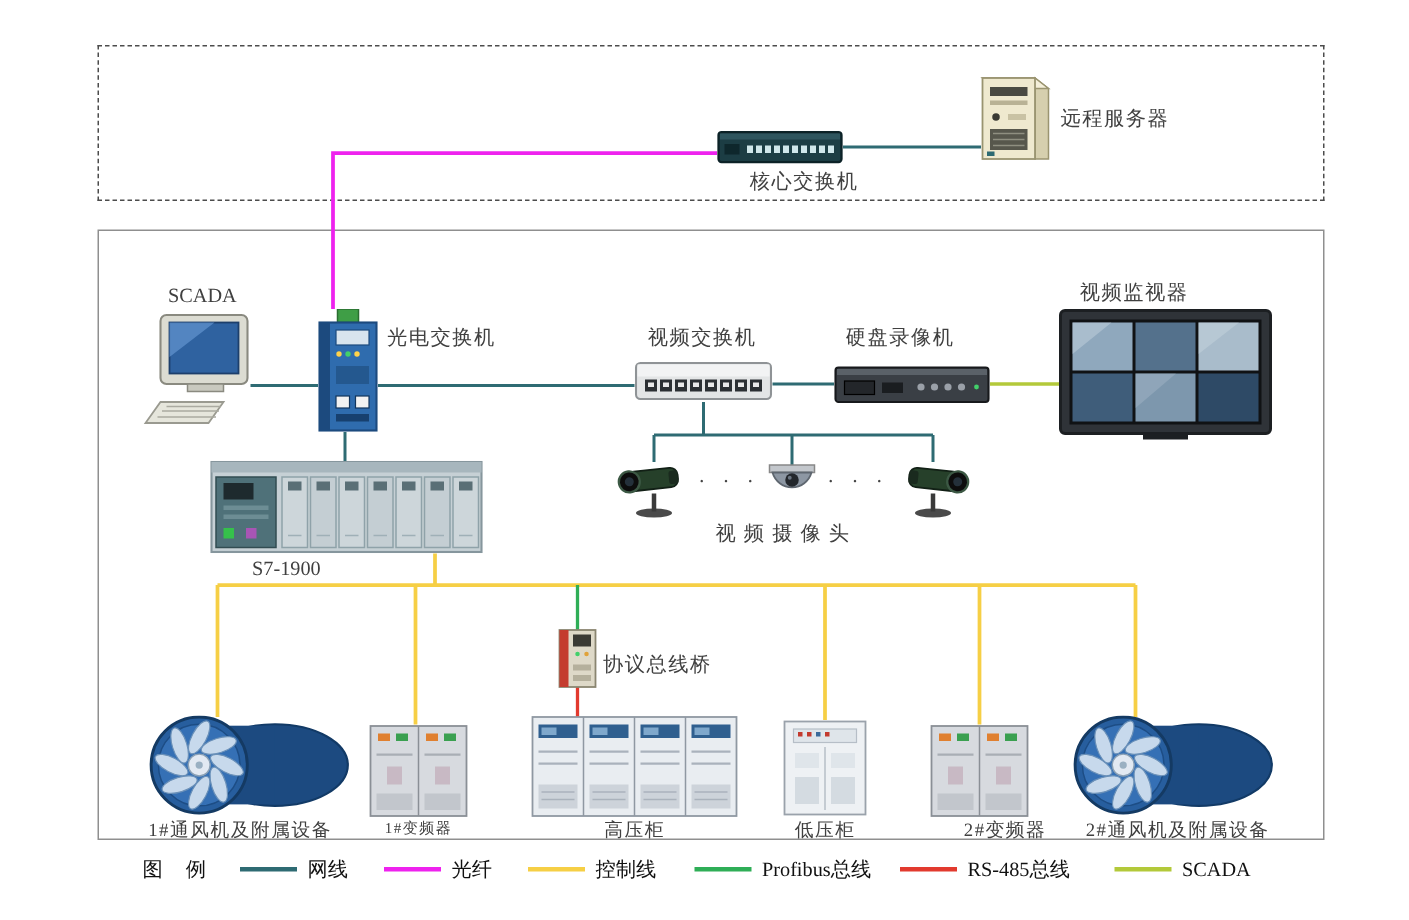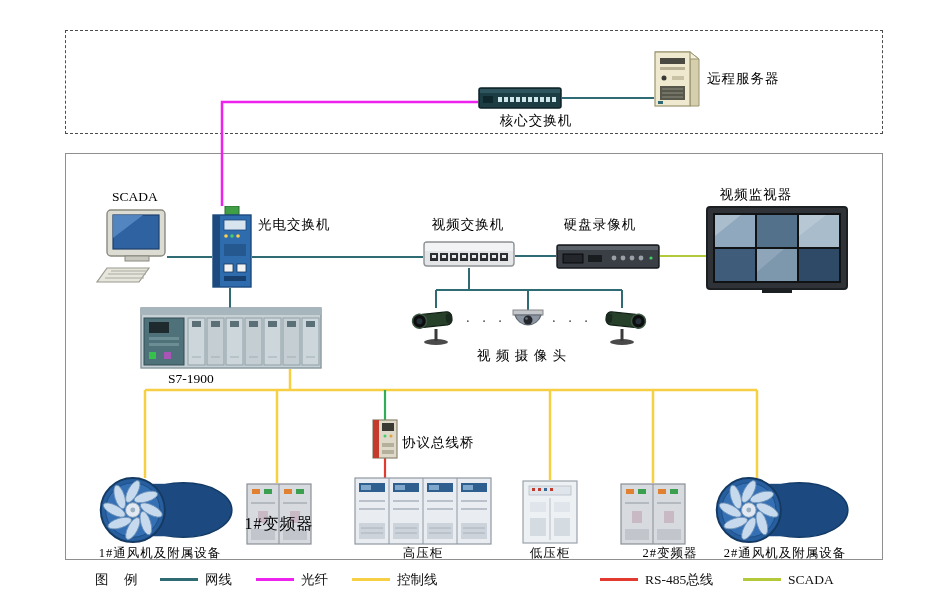--- a/index.html
+++ b/index.html
@@ -1,21 +1,21 @@
 <!DOCTYPE html>
 <html style="--network: #2e6b73; --fiber: #ee22ee; --control: #f6cf45; --profibus: #2fae57; --rs485: #e23a2e; --hdmi: #b3c93a;"><head>
 <meta charset="utf-8">
 <style>
   *{box-sizing:border-box;margin:0;padding:0}
   html,body{background:#ffffff}
   body{font-family:"Liberation Serif","DejaVu Serif",serif}
   .canvas{position:relative;width:939px;height:613px;background:#fff;overflow:hidden}
   .dashed-box{position:absolute;left:65px;top:30px;width:818px;height:104px;border:1.6px dashed #4c4c4c;background:#fff}
   .main-box{position:absolute;left:65px;top:153px;width:818px;height:407px;border:1.5px solid #8f8f8f;background:#fff}
-  .label{position:absolute;font-size:13.5px;color:#000000;white-space:nowrap;letter-spacing:1px}
+  .label{position:absolute;font-size:13.5px;color:#404040;white-space:nowrap;letter-spacing:1px}
   .c{transform:translateX(-50%)}
   .dev{position:absolute;line-height:0}
   .lines{position:absolute;left:0;top:0;pointer-events:none}
   .ln-net{stroke:var(--network);stroke-width:2;fill:none}
   .ln-fiber{stroke:var(--fiber);stroke-width:2.5;fill:none}
   .ln-ctrl{stroke:var(--control);stroke-width:2.5;fill:none}
   .ln-pb{stroke:var(--profibus);stroke-width:2.2;fill:none}
   .ln-rs{stroke:var(--rs485);stroke-width:2.2;fill:none}
   .ln-hdmi{stroke:var(--hdmi);stroke-width:2.2;fill:none}
   .dots{position:absolute;font-size:14px;color:#444;letter-spacing:4px}
@@ -325,21 +325,21 @@
       <rect x="38" y="6" width="8" height="5" fill="#e08030"></rect>
         <rect x="50" y="6" width="8" height="5" fill="#3aa050"></rect>
       <line x1="5" y1="20" x2="29" y2="20" stroke="#a9aeb5" stroke-width="1.5"></line>
       <line x1="37" y1="20" x2="61" y2="20" stroke="#a9aeb5" stroke-width="1.5"></line>
       <rect x="5" y="46" width="24" height="11" fill="#c2c6cc"></rect>
       <rect x="37" y="46" width="24" height="11" fill="#c2c6cc"></rect>
       <rect x="12" y="28" width="10" height="12" fill="#c8b9c4"></rect>
       <rect x="44" y="28" width="10" height="12" fill="#c8b9c4"></rect>
     </svg>
   </div>
-  <div class="label c" style="left:279px;top:514px;font-size:16px">1#变频器</div>
+  <div class="label c" style="left:279px;top:545px;font-size:10px">1#变频器</div>
 
   <div class="dev" style="left:354px;top:477px">
     <svg width="138" height="68">
       <rect x="1" y="1" width="136" height="66" fill="#e9edf1" stroke="#8f98a2" stroke-width="1.2"></rect>
       <g stroke="#8f98a2" stroke-width="1">
         <line x1="35" y1="1" x2="35" y2="67"></line>
           <line x1="69" y1="1" x2="69" y2="67"></line>
           <line x1="103" y1="1" x2="103" y2="67"></line>
       </g>
       <g fill="#2f5f8f">
@@ -430,20 +430,23 @@
     <span class="legend-title">图 例</span>
     <span class="item" style="left:160px">
       <span class="sw sw-net"></span><span>网线</span>
     </span>
     <span class="item" style="left:256px">
       <span class="sw sw-fiber"></span><span>光纤</span>
     </span>
     <span class="item" style="left:352px">
       <span class="sw sw-ctrl"></span><span>控制线</span>
     </span>
+    <span class="item" style="left:463px">
+      <span class="sw sw-pb"></span><span>Profibus总线</span>
+    </span>
     <span class="item" style="left:600px">
       <span class="sw sw-rs"></span><span>RS-485总线</span>
     </span>
     <span class="item" style="left:743px">
       <span class="sw sw-hdmi"></span><span>SCADA</span>
     </span>
   </div>
 
 </div>
 

